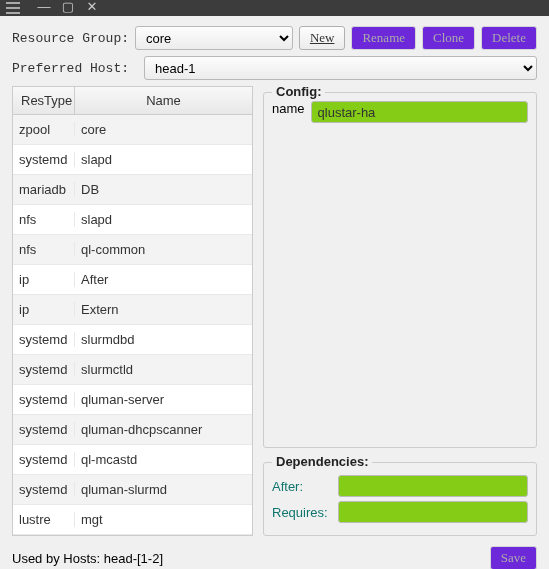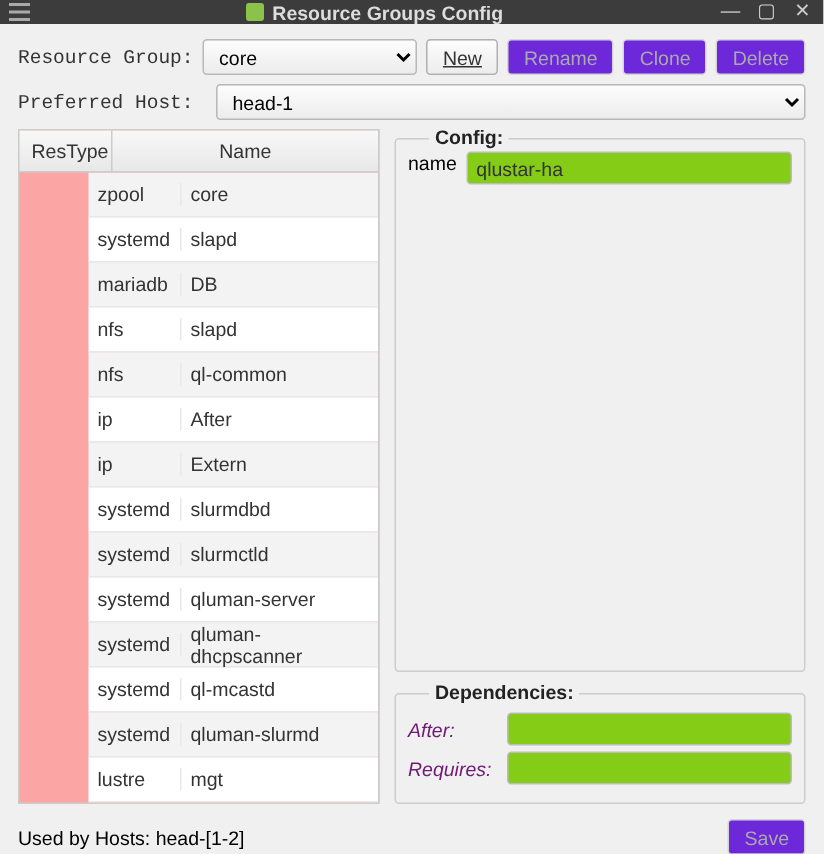--- a/index.html
+++ b/index.html
@@ -9,58 +9,54 @@
 .titlebar .menu-icon div { height: 2px; background: #aaa; }
 .titlebar .title-area { flex: 1; display: flex; align-items: center; justify-content: center; gap: 6px; }
 .titlebar .logo { width: 12px; height: 12px; background: #8bc34a; border-radius: 2px; }
 .titlebar .title { font-weight: bold; color: #ddd; }
 .titlebar .wbtn { width: 16px; height: 16px; margin-left: 8px; color: #ccc; text-align: center; line-height: 14px; cursor: pointer; }
 .content { flex: 1; padding: 10px 12px 8px 12px; display: flex; flex-direction: column; gap: 6px; }
 .row { display: flex; align-items: center; gap: 6px; }
 .row label { color: #333; font-family: Liberation Mono, monospace; }
 select.combo { flex: 1; height: 24px; border: 1px solid #b8b8b8; border-radius: 3px; background: linear-gradient(#fdfdfd,#ececec); padding: 0 6px; }
 select.combo.host { width: 100%; }
-.btn { height: 24px; padding: 0 10px; border: 1px solid #b0b0b0; border-radius: 3px; background: linear-gradient(#fdfdfd,#ececec); color: #333; cursor: pointer; }
+.btn { height: 24px; padding: 0 10px; border: 1px solid #b0b0b0; border-radius: 3px; background: linear-gradient(#fdfdfd,#ececec); color: #333; cursor: pointer; font-family: Liberation Serif, serif; }
 .btn.underline { text-decoration: underline; text-decoration-color: #333; }
 .btn:disabled { color: #aaa; border-color: #d5d5d5; background: #6d28d9; cursor: default; }
 .main { flex: 1; display: flex; gap: 10px; min-height: 0; }
 .table-wrap { width: 255px; border: 1px solid #ccc; background: #fca5a5; display: flex; flex-direction: column; }
 .thead { display: flex; background: linear-gradient(#f8f8f8,#e8e8e8); border-bottom: 1px solid #ccc; }
 .thead div { padding: 6px 8px; color: #333; font-weight: normal; }
 .thead .c1 { width: 62px; border-right: 1px solid #ccc; text-align: center; }
 .thead .c2 { flex: 1; text-align: center; }
 .tbody { flex: 1; overflow: auto; }
-.trow { display: flex; border-bottom: 1px solid #e8e8e8; height: 30px; align-items: center; margin-left: 46px; }
+.trow { display: flex; border-bottom: 1px solid #e8e8e8; height: 30px; align-items: center; }
 .trow:nth-child(odd) { background: #f3f3f3; }
 .trow:nth-child(even) { background: #fff; }
 .trow .c1 { width: 62px; padding: 0 6px; border-right: 1px solid #e8e8e8; color: #333; }
 .trow .c2 { flex: 1; padding: 0 6px; color: #333; }
 .right { flex: 1; display: flex; flex-direction: column; gap: 8px; }
 .group { border: 1px solid #ccc; border-radius: 3px; padding: 8px; position: relative; margin-top: 6px; }
-.group-title { position: absolute; top: -9px; left: 22px; background: #f0f0f0; padding: 0 4px; font-weight: bold; color: #222; }
+.group-title { position: absolute; top: -9px; left: 8px; background: #f0f0f0; padding: 0 4px; font-weight: bold; color: #222; }
 .config-body { display: flex; align-items: flex-start; gap: 6px; height: 326px; }
 .inp { flex: 1; height: 22px; border: 1px solid #bbb; border-radius: 3px; padding: 0 6px; background: #84cc16; color: #333; }
 .dep-row { display: flex; align-items: center; margin: 4px 0; }
-.dep-row label { width: 66px; color: #701a75; font-style: italic; }
+.dep-row label { width: 66px; color: #0f766e; }
 .footer { display: flex; align-items: center; padding-top: 4px; }
 .footer .spacer { flex: 1; }
 </style>
 </head>
 <body>
 
 <div class="titlebar">
   <div class="menu-icon">
       <div></div>
       <div></div>
       <div></div>
     </div>
-  <div class="title-area">
-    <div class="logo"></div>
-    <div class="title">Resource Groups Config</div>
-  </div>
   <div class="wbtn">—</div>
   <div class="wbtn">▢</div>
   <div class="wbtn">✕</div>
 </div>
 
 <div class="content">
 
   <div class="row">
     <label>Resource Group:</label>
     <select class="combo">

